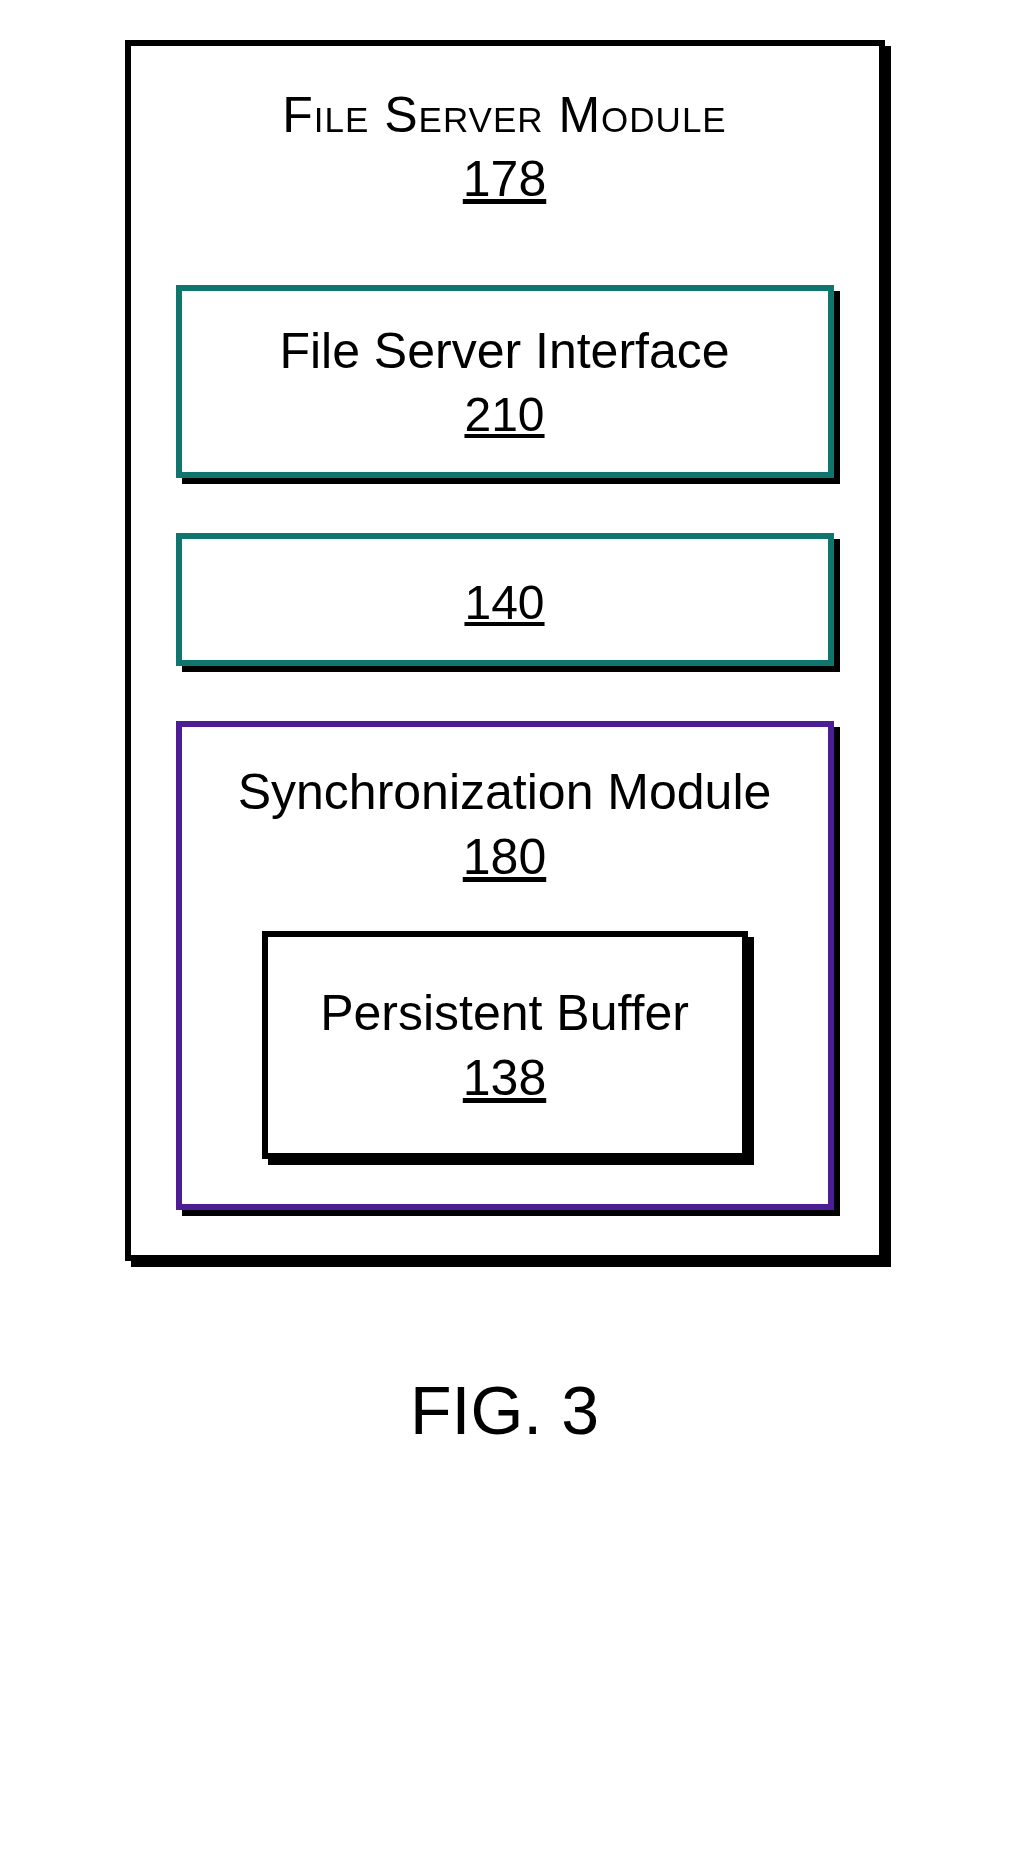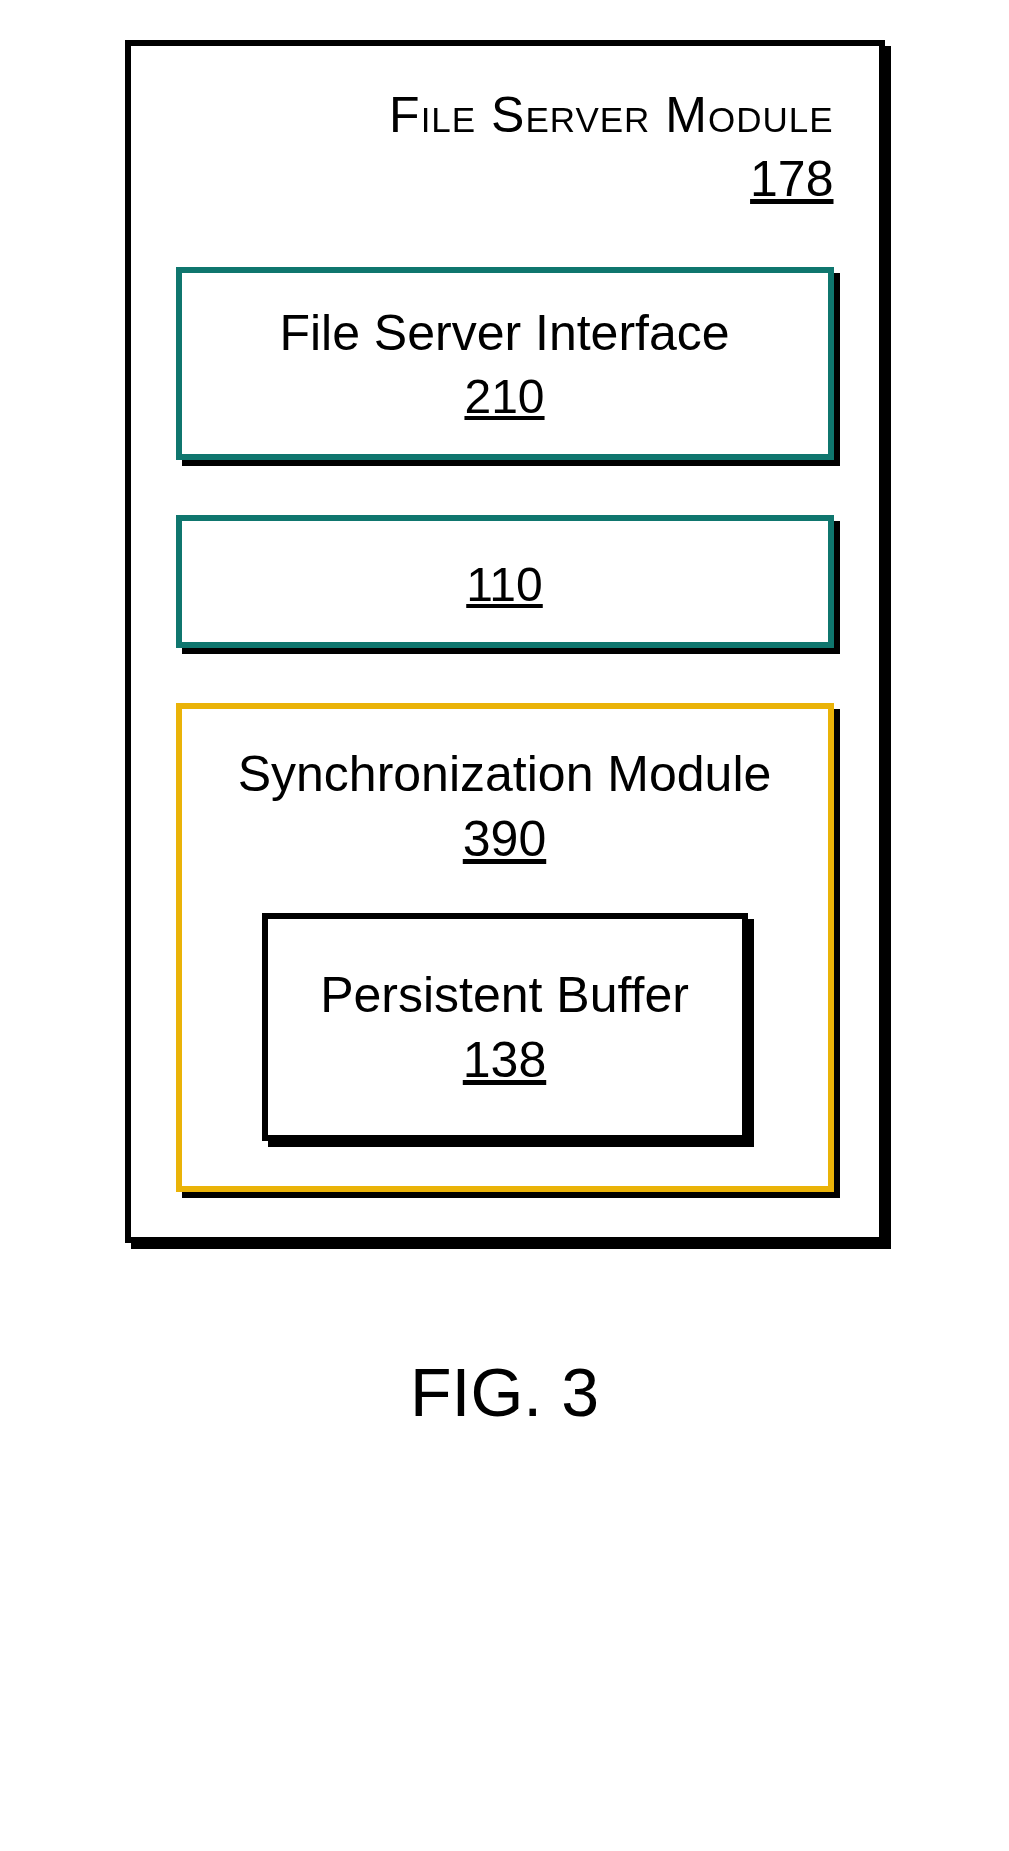--- a/index.html
+++ b/index.html
@@ -14,22 +14,22 @@
     .outer-box {
       width: 760px;
       border: 6px solid #000;
       padding: 40px 45px 45px 45px;
       box-shadow: 6px 6px 0 #000;
       display: flex;
       flex-direction: column;
       gap: 55px;
     }
     .module-header {
-      text-align: right;
-      margin-bottom: 4px;
+      text-align: center;
+      margin-bottom: 22px;
     }
     .module-header .title {
       font-size: 50px;
       font-variant: small-caps;
       letter-spacing: 1px;
     }
     .module-header .ref {
       font-size: 50px;
       text-decoration: underline;
       display: inline-block;
@@ -45,21 +45,21 @@
       font-size: 50px;
       line-height: 1.2;
     }
     .box .ref {
       font-size: 48px;
       text-decoration: underline;
       display: inline-block;
       margin-top: 6px;
     }
     .sync-box {
-      border: 6px solid #eab308;
+      border: 6px solid #4c1d95;
       box-shadow: 6px 6px 0 #000;
       text-align: center;
       padding: 35px 40px 45px 40px;
     }
     .sync-box .label {
       font-size: 50px;
       line-height: 1.2;
     }
     .sync-box .ref {
       font-size: 50px;
@@ -101,26 +101,26 @@
     <div class="title">File Server Module</div>
     <div class="ref">178</div>
   </div>
 
   <div class="box">
     <div class="label">File Server Interface</div>
     <div class="ref">210</div>
   </div>
 
   <div class="box">
-    <div class="ref">110</div>
+    <div class="ref">140</div>
   </div>
 
   <div class="sync-box">
     <div class="label">Synchronization Module</div>
-    <div class="ref">390</div>
+    <div class="ref">180</div>
 
     <div class="inner-box">
       <div class="label">Persistent Buffer</div>
       <div class="ref">138</div>
     </div>
   </div>
 </div>
 
 <div class="figure-caption">FIG. 3</div>
 

